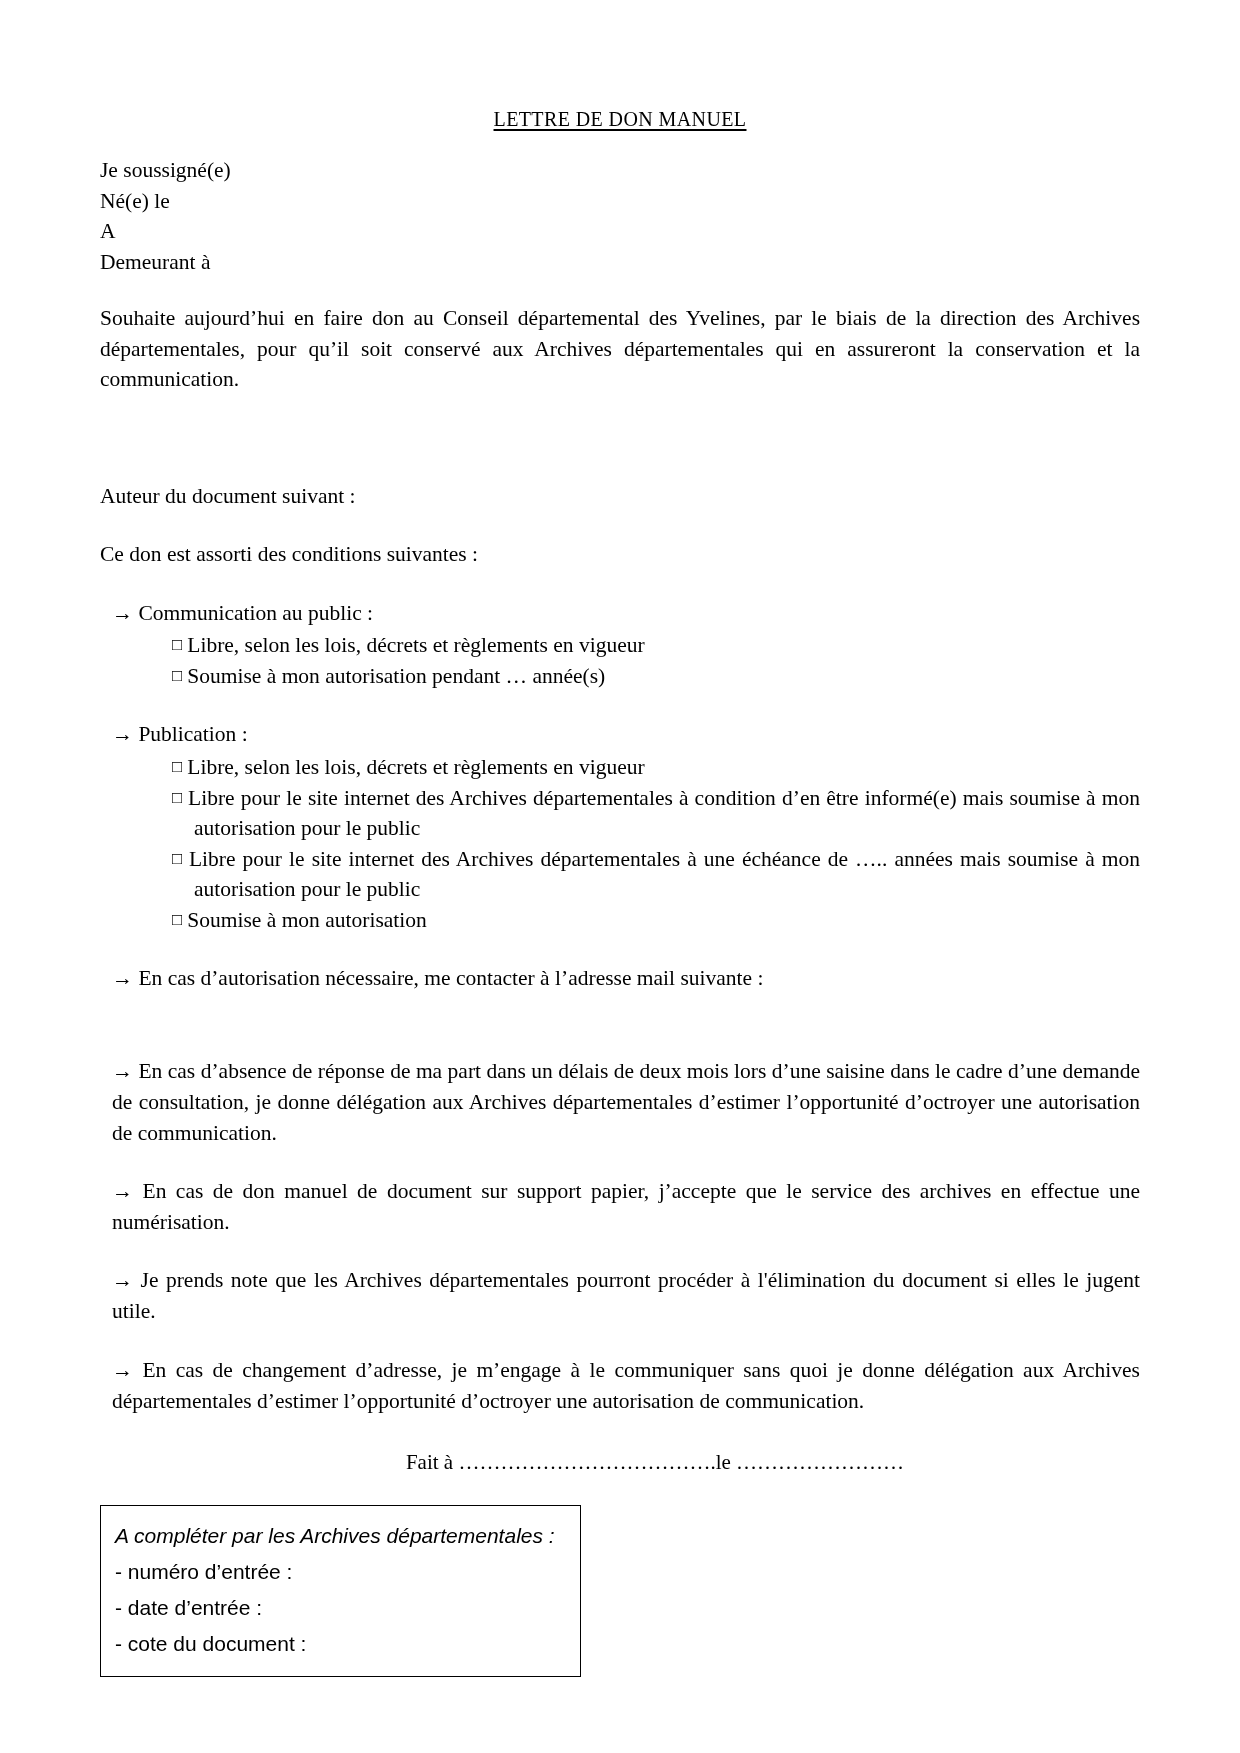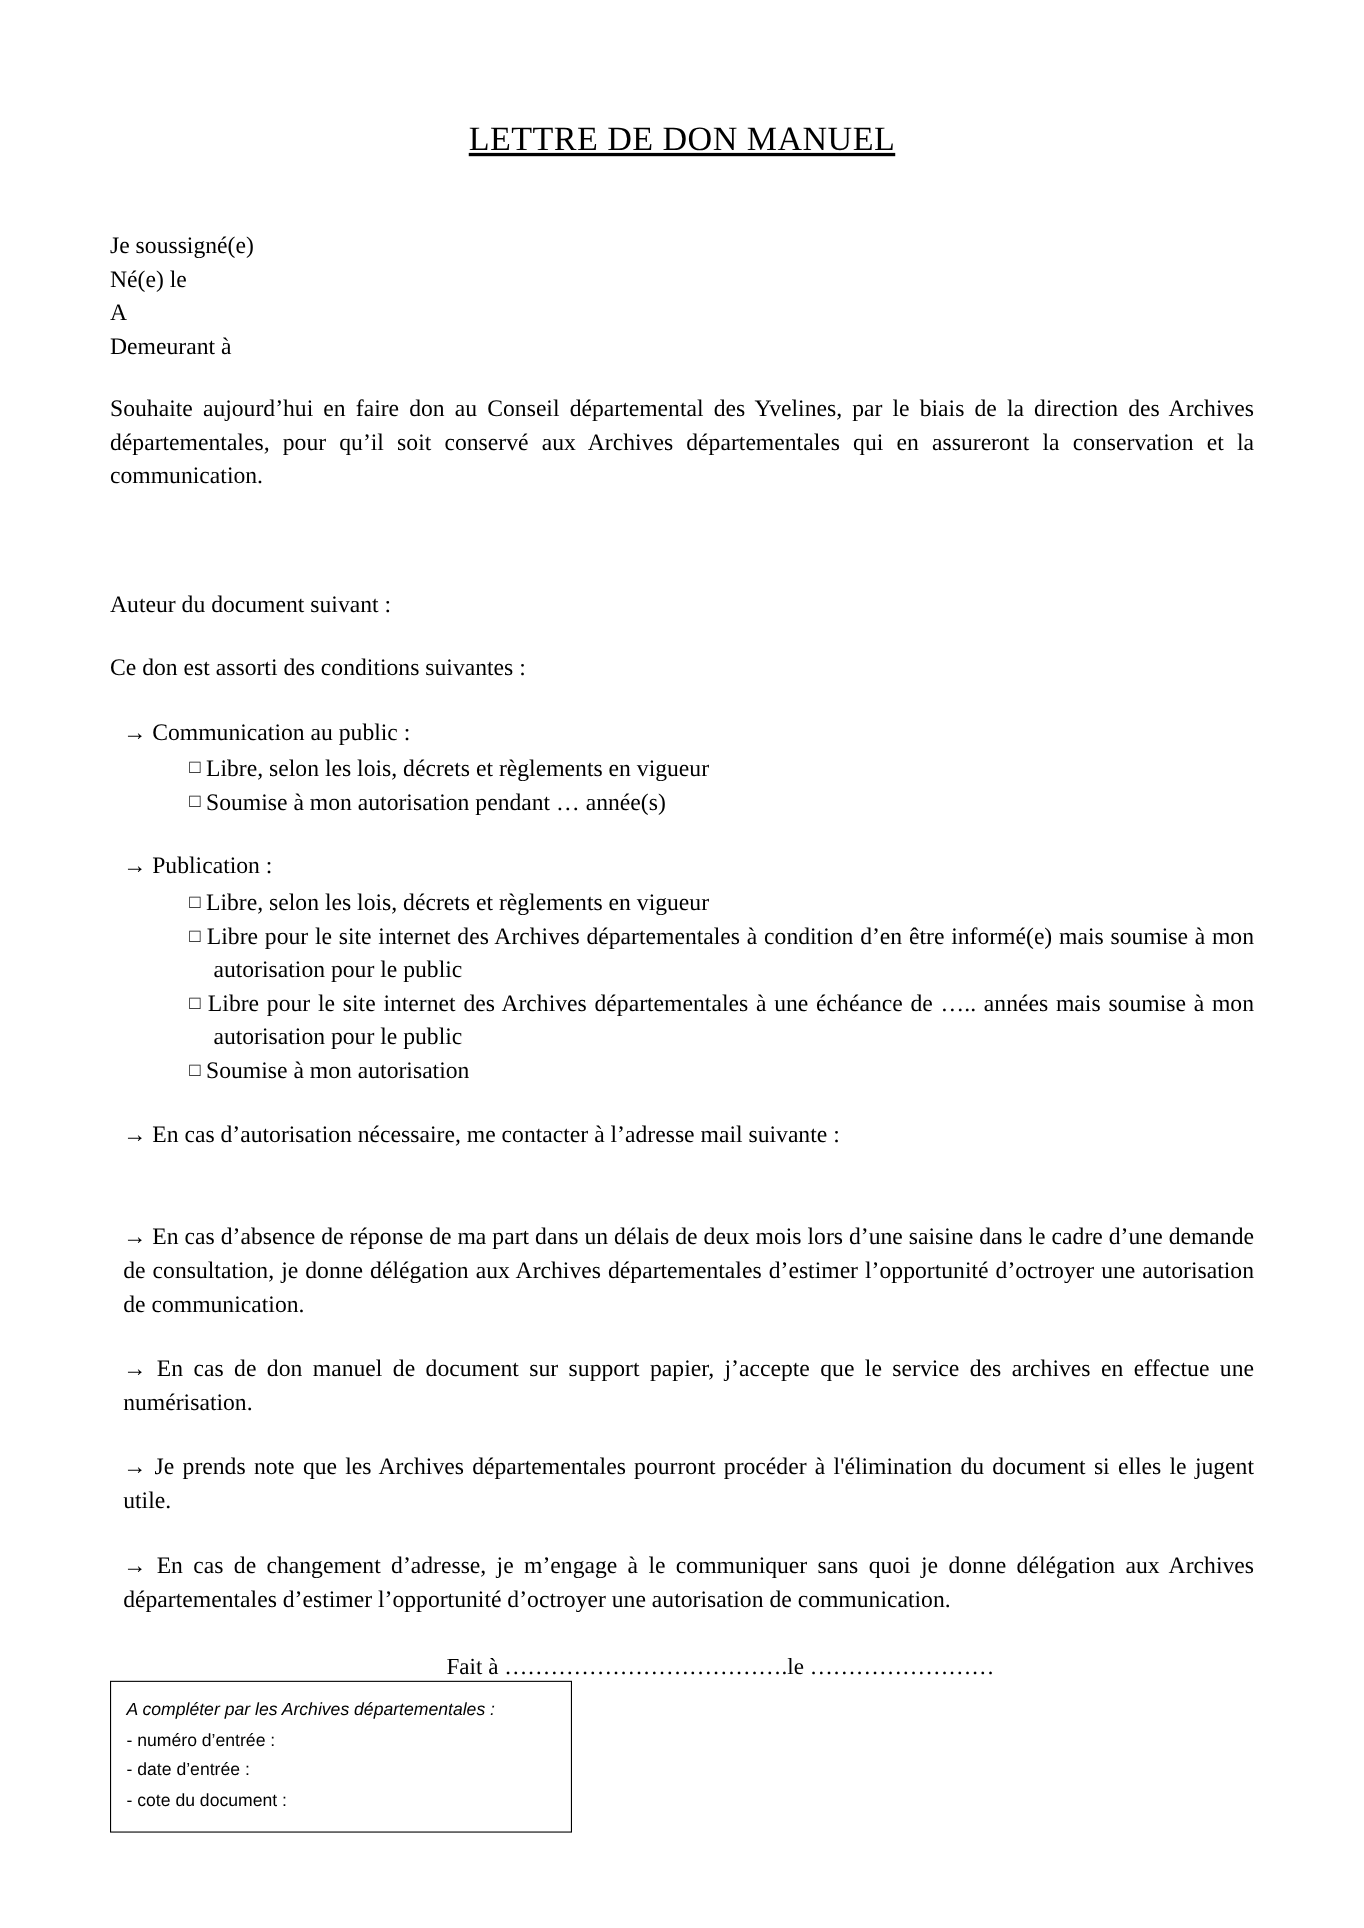--- a/index.html
+++ b/index.html
@@ -19,36 +19,36 @@
     position: absolute;
     left: 0;
     top: 0;
     width: 1240px;
     height: 1753px;
     box-sizing: border-box;
     padding: 100px 100px 60px 100px;
   }
   .doc-title {
     text-align: center;
-    font-size: 31px;
+    font-size: 20px;
     letter-spacing: 0.4px;
     margin: 8px 0 12px 0;
     padding: 0;
     font-weight: normal;
   }
   .doc-title span {
     text-decoration: underline;
     text-underline-offset: 3px;
   }
   .block {
     font-size: 21.5px;
     line-height: 1.42;
   }
   .identity {
-    margin-top: 64px;
+    margin-top: 24px;
   }
   .identity div {
     margin: 0;
     padding: 0;
   }
   .demeurant {
     margin-top: 30px;
   }
   .author {
     margin-top: 86px;
@@ -104,27 +104,28 @@
     font-size: 21px;
     padding-left: 70px;
   }
   .signature-label {
     margin-top: 4px;
     text-align: right;
     font-size: 21.5px;
     padding-right: 22px;
   }
   .admin-box {
+    margin-top: 30px;
     margin-left: 0px;
-    width: 420px;
+    width: 481px;
     border: 1.6px solid #000000;
     box-sizing: border-box;
     padding: 12px 14px 14px 14px;
     font-family: "Liberation Sans", sans-serif;
-    font-size: 16px;
+    font-size: 21px;
     line-height: 1.72;
   }
   .admin-box .admin-title {
     font-style: italic;
     font-weight: normal;
   }
   .admin-box .admin-row {
     white-space: nowrap;
   }
 </style>

